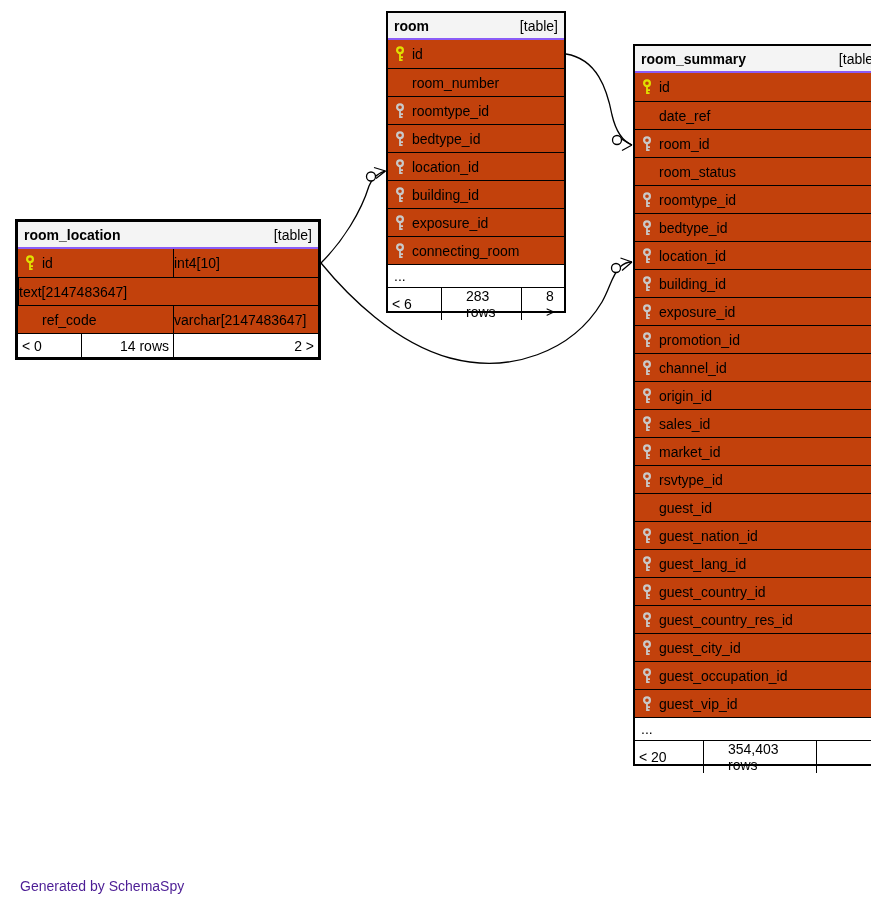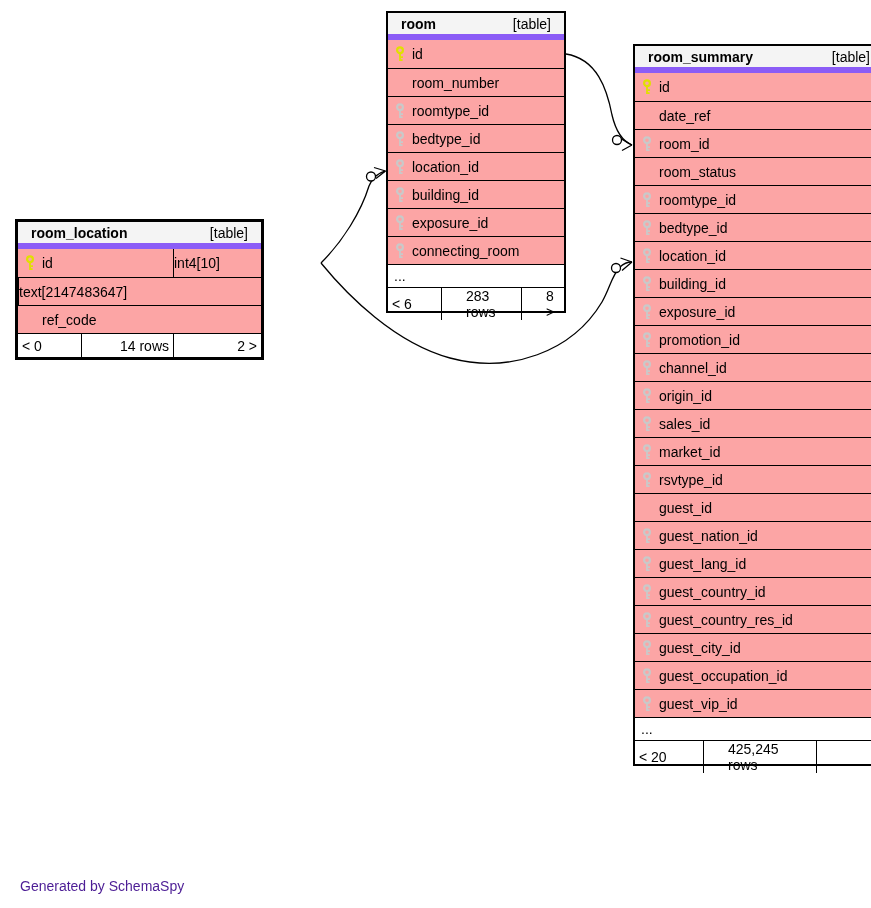--- a/index.html
+++ b/index.html
@@ -22,33 +22,33 @@
     background: #fff;
     border: 2px solid #000;
   }
   .dbtable.main { border-width: 3px; }
 
   .thead {
     height: 27px;
     display: flex;
     align-items: center;
     justify-content: space-between;
-    padding: 0 13px;
+    padding: 0 6px;
     background: var(--header-bg, #f4f4f4);
-    border-bottom: 6px solid #8b5cf6;
+    border-bottom: 2px solid #8b5cf6;
   }
   .tname { font-weight: bold; }
   .tbadge { font-weight: normal; }
 
   .trow {
     display: flex;
     align-items: stretch;
     height: 28px;
     border-top: 1px solid #000;
-    background: #fca5a5;
+    background: #c2410c;
   }
   .tbody .trow:first-child { border-top: none; }
 
   .name-cell {
     display: flex;
     align-items: center;
     padding-left: 7px;
     flex: 1;
   }
   .two-col .name-cell { flex: 0 0 155px; }
@@ -195,21 +195,21 @@
       </div>
     </div>
   <div class="tellipsis">...</div>
   <div class="tfoot">
     <span>&lt; 6</span>
     <span>283 rows</span>
     <span>8 &gt;</span>
   </div>
 </div>
 
-<div class="dbtable main" id="t-room_location" style="left:15px; top:219px; width:249px;">
+<div class="dbtable main" id="t-room_location" style="left:15px; top:219px; width:306px;">
   <div class="thead">
     <span class="tname">room_location</span>
     <span class="tbadge">[table]</span>
   </div>
   <div class="tbody">
       <div class="trow two-col">
         <span class="name-cell">
           <svg width="10" height="16" viewBox="0 0 10 16" class="key-icon pk">
             <circle cx="5" cy="4.2" r="2.9" fill="none" stroke="currentColor" stroke-width="2.2"></circle>
             <path d="M5 7.1 L5 15 M5 11.2 L8 11.2 M5 14.2 L7.6 14.2" fill="none" stroke="currentColor" stroke-width="1.8"></path>
@@ -219,20 +219,21 @@
         <span class="type-cell">int4[10]</span>
       </div>
       <div class="trow two-col">
         <span class="type-cell">text[2147483647]</span>
       </div>
       <div class="trow two-col">
         <span class="name-cell">
           <span class="key-spacer"></span>
           <span>ref_code</span>
         </span>
+        <span class="type-cell">varchar[2147483647]</span>
       </div>
     </div>
   <div class="tfoot">
     <span>&lt; 0</span>
     <span>14 rows</span>
     <span>2 &gt;</span>
   </div>
 </div>
 
 <div class="dbtable" id="t-room_summary" style="left:633px; top:44px; width:252px;">
@@ -436,18 +437,18 @@
             <circle cx="5" cy="4.2" r="2.9" fill="none" stroke="currentColor" stroke-width="2.2"></circle>
             <path d="M5 7.1 L5 15 M5 11.2 L8 11.2 M5 14.2 L7.6 14.2" fill="none" stroke="currentColor" stroke-width="1.8"></path>
           </svg>
           <span>guest_vip_id</span>
         </span>
       </div>
     </div>
   <div class="tellipsis">...</div>
   <div class="tfoot">
     <span>&lt; 20</span>
-    <span>425,245 rows</span>
+    <span>354,403 rows</span>
     <span></span>
   </div>
 </div>
 
 <div class="credits">Generated by SchemaSpy</div>
 
 </body></html>

